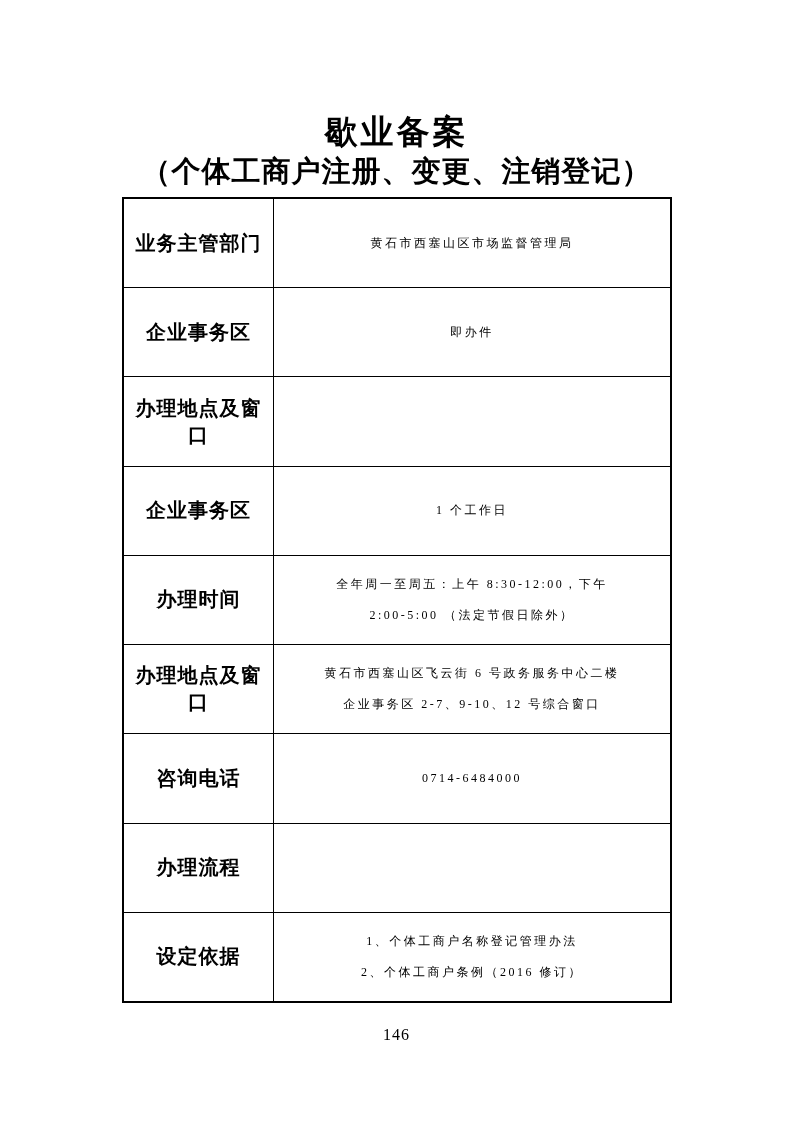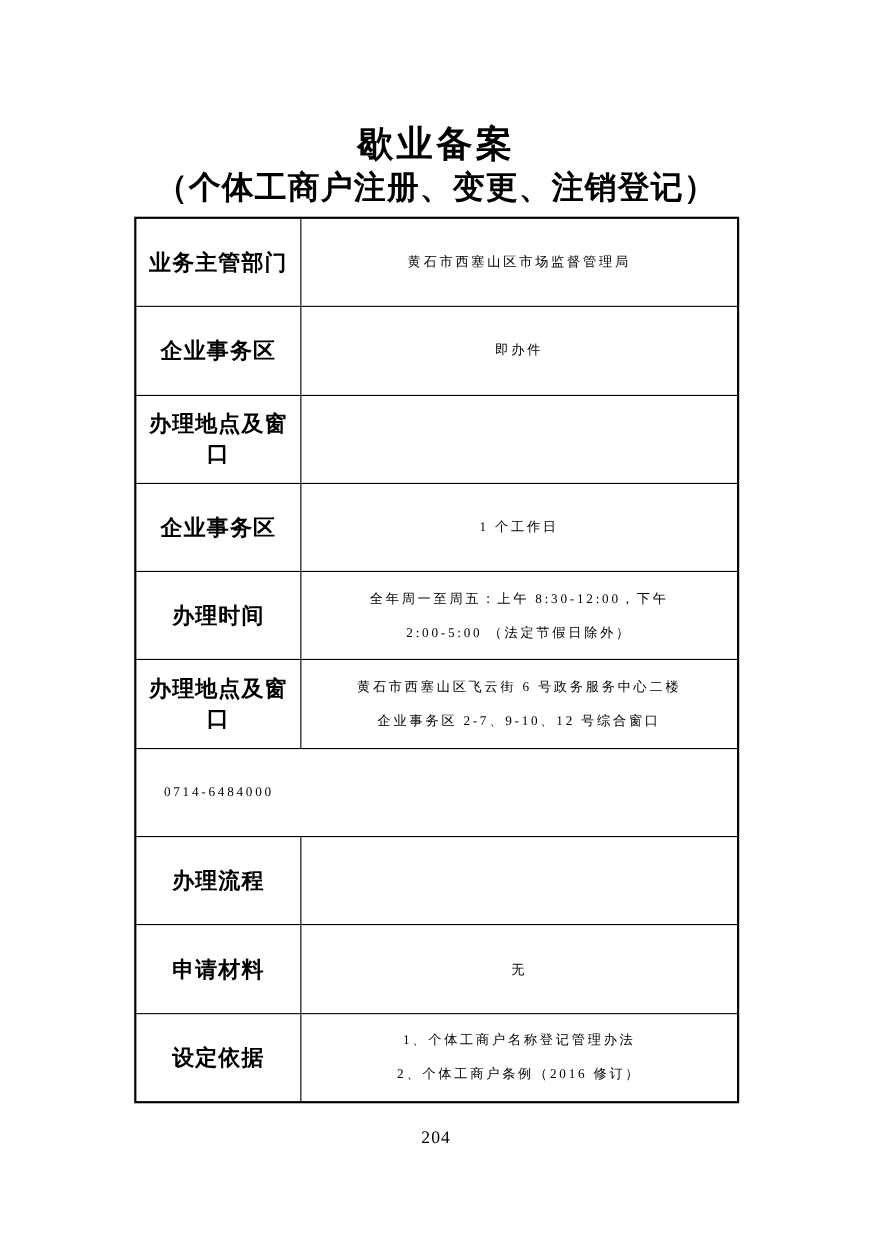--- a/index.html
+++ b/index.html
@@ -124,34 +124,31 @@
 2:00-5:00 （法定节假日除外）</div>
     </div>
 
     <div class="doc-row">
       <div class="cell-label">办理地点及窗口</div>
       <div class="cell-value">黄石市西塞山区飞云街 6 号政务服务中心二楼
 企业事务区 2-7、9-10、12 号综合窗口</div>
     </div>
 
     <div class="doc-row">
+      <div class="cell-label">咨询电话</div>
       <div class="cell-value">0714-6484000</div>
     </div>
 
     <div class="doc-row">
       <div class="cell-label">办理流程</div>
     </div>
 
-    <div class="doc-row">
-      <div class="cell-label">申请材料</div>
-      <div class="cell-value">无</div>
-    </div>
 
     <div class="doc-row">
       <div class="cell-label">设定依据</div>
       <div class="cell-value">1、个体工商户名称登记管理办法
 2、个体工商户条例（2016 修订）</div>
     </div>
   </div>
 
-  <div class="page-number">204</div>
+  <div class="page-number">146</div>
 
 </div>
 
 </body></html>

